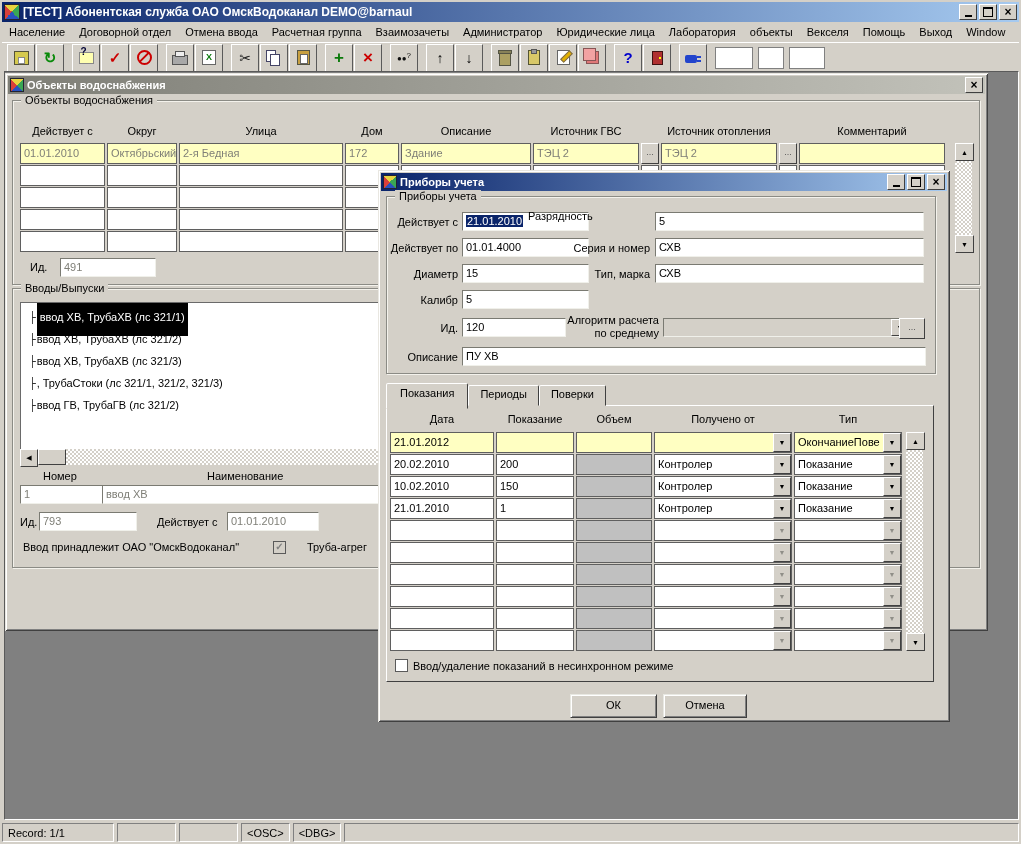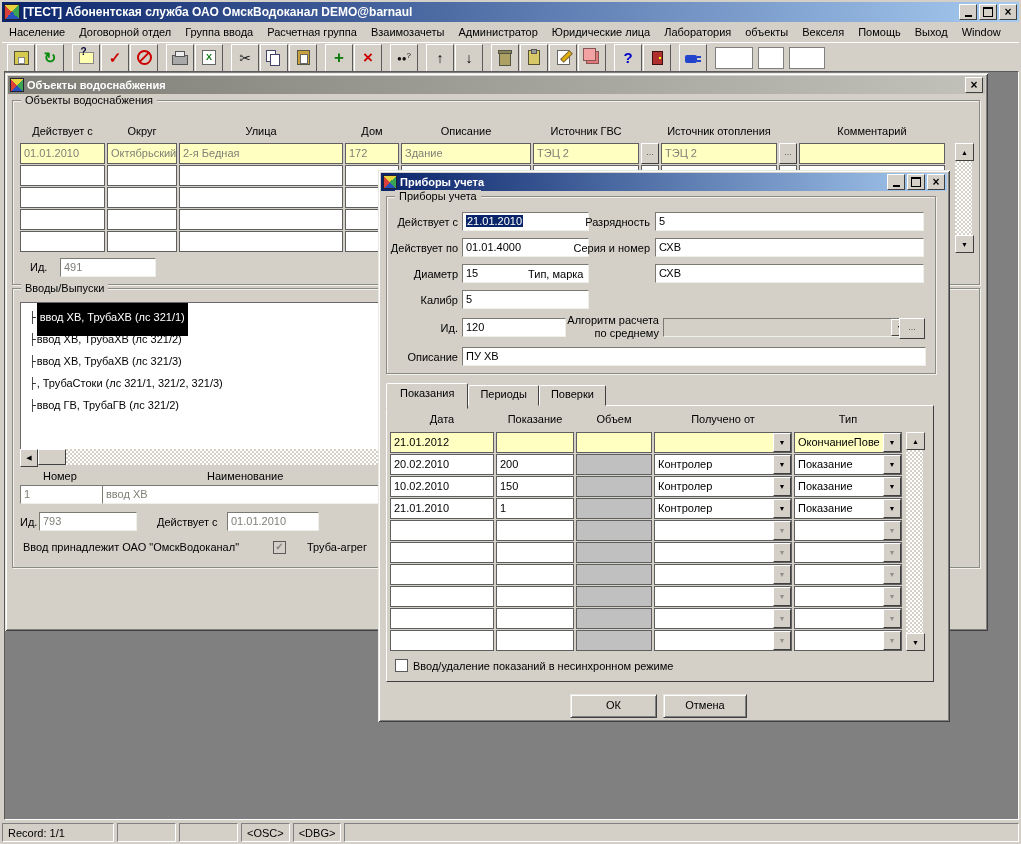--- a/index.html
+++ b/index.html
@@ -137,21 +137,21 @@
     <span class="winbtns">
       <span class="wb wb-min"></span>
       <span class="wb wb-max"></span>
       <span class="wb wb-close"></span>
     </span>
   </div>
 
   <div class="menubar">
     <span class="menu-item">Население</span>
     <span class="menu-item">Договорной отдел</span>
-    <span class="menu-item">Группа ввода</span>
+    <span class="menu-item">Отмена ввода</span>
     <span class="menu-item">Расчетная группа</span>
     <span class="menu-item">Взаимозачеты</span>
     <span class="menu-item">Администратор</span>
     <span class="menu-item">Юридические лица</span>
     <span class="menu-item">Лаборатория</span>
     <span class="menu-item">объекты</span>
     <span class="menu-item">Векселя</span>
     <span class="menu-item">Помощь</span>
     <span class="menu-item">Выход</span>
     <span class="menu-item">Window</span>
@@ -365,31 +365,31 @@
         <span class="wb wb-max"></span>
         <span class="wb wb-close"></span>
       </span>
     </div>
 
     <div class="groupbox" style="left:8px;top:26px;width:548px;height:176px">
       <span class="legend">Приборы учета</span>
     </div>
     <span class="lbl" style="left:8px;top:46px;width:72px;text-align:right">Действует с</span>
     <div class="inp" style="left:84px;top:42px;width:119px"><span class="seltext">21.01.2010</span></div>
-    <span class="lbl" style="left:150px;top:46px;width:122px;text-align:right">Разрядность</span>
+    <span class="lbl" style="left:150px;top:40px;width:122px;">Разрядность</span>
     <div class="inp" style="left:277px;top:42px;width:261px">5</div>
 
     <span class="lbl" style="left:8px;top:72px;width:72px;text-align:right">Действует по</span>
     <div class="inp" style="left:84px;top:68px;width:119px">01.01.4000</div>
     <span class="lbl" style="left:150px;top:72px;width:122px;text-align:right">Серия и номер</span>
     <div class="inp" style="left:277px;top:68px;width:261px">СХВ</div>
 
     <span class="lbl" style="left:8px;top:98px;width:72px;text-align:right">Диаметр</span>
     <div class="inp" style="left:84px;top:94px;width:119px">15</div>
-    <span class="lbl" style="left:150px;top:98px;width:122px;">Тип, марка</span>
+    <span class="lbl" style="left:150px;top:98px;width:122px;text-align:right">Тип, марка</span>
     <div class="inp" style="left:277px;top:94px;width:261px">СХВ</div>
 
     <span class="lbl" style="left:8px;top:124px;width:72px;text-align:right">Калибр</span>
     <div class="inp" style="left:84px;top:120px;width:119px">5</div>
 
     <span class="lbl" style="left:8px;top:152px;width:72px;text-align:right">Ид.</span>
     <div class="inp" style="left:84px;top:148px;width:96px">120</div>
     <span class="lbl" style="left:183px;top:144px;width:98px;text-align:right;white-space:normal;line-height:13px">Алгоритм расчета по среднему</span>
     <div class="inp combo" style="left:285px;top:148px;width:212px;background:#d4d0c8">
       <span class="dim"></span>

